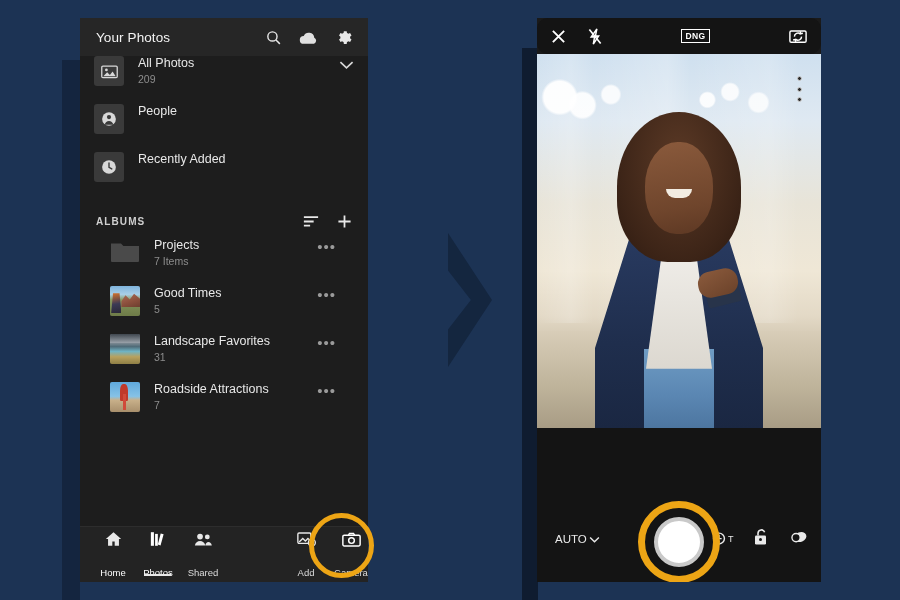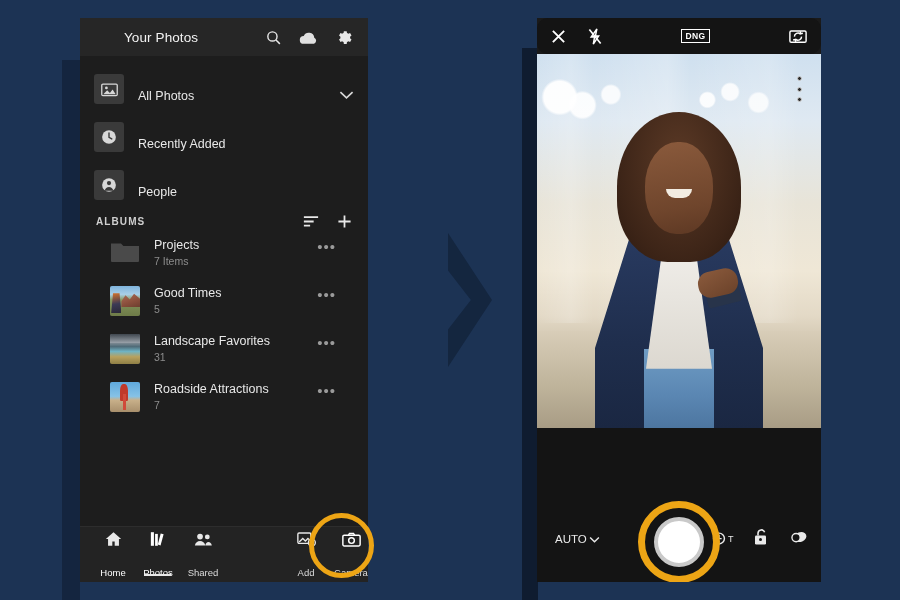--- a/index.html
+++ b/index.html
@@ -30,28 +30,28 @@
   
   .panel-left{
     position:absolute; left:80px; top:18px; width:288px; height:564px;
     background:#1d1d1d;
     overflow:hidden;
   }
   .lp-header{
     height:38px; background:#262626;
     display:flex; align-items:center; padding:0 16px;
   }
-  .lp-title{ color:#f2f2f2; font-size:13.5px; flex:1; letter-spacing:.1px;margin-left:28px; }
+  .lp-title{ color:#f2f2f2; font-size:13.5px; flex:1; letter-spacing:.1px; }
   .lp-header .hdr-icons{ display:flex; align-items:center; gap:17px; }
   .ico{ display:inline-flex; align-items:center; justify-content:center; }
 
   .lp-scroll{ height:484px; overflow:hidden; background:#1d1d1d; }
 
   .nav-row{
-    display:flex; align-items:flex-end; height:48px; padding:0 14px; position:relative;
+    display:flex; align-items:flex-start; height:48px; padding:0 14px; position:relative;
   }
   .nav-tile{
     width:30px; height:30px; background:#3a3a3a; border-radius:3px;
     display:flex; align-items:center; justify-content:center; flex:0 0 30px;
   }
   .nav-text{ margin-left:14px; flex:1; }
   .nav-label{ color:#e8e8e8; font-size:12.5px; line-height:15px; }
   .nav-count{ color:#8d8d8d; font-size:10.5px; line-height:14px; margin-top:1px; }
   .chev{ color:#d8d8d8; }
 
@@ -267,51 +267,52 @@
     <div class="nav-row">
       <div class="nav-tile">
         <svg width="17" height="15" viewBox="0 0 22 18" fill="#d8d8d8">
           <rect x="1" y="2" width="20" height="15" rx="1.5" fill="none" stroke="#d8d8d8" stroke-width="1.7"></rect>
           <circle cx="7" cy="7" r="1.8"></circle>
             <path d="M3 15l5-5 3.5 3.5L15 9l4 6z"></path>
         </svg>
       </div>
       <div class="nav-text">
         <div class="nav-label">All Photos</div>
+        <div class="nav-count">209</div>
       </div>
       <span class="chev">
         <svg width="15" height="10" viewBox="0 0 16 10" fill="none" stroke="#d8d8d8" stroke-width="1.8">
             <path d="M1.5 2l6.5 6 6.5-6"></path>
           </svg>
       </span>
     </div>
 
-
-    <div class="nav-row">
-      <div class="nav-tile">
-        <svg width="18" height="18" viewBox="0 0 22 22" fill="#d8d8d8">
-          <circle cx="11" cy="11" r="8.4"></circle>
-            <path d="M11 6v5.4l3.4 2" stroke="#3a3a3a" stroke-width="1.7" fill="none" stroke-linecap="round"></path>
-        </svg>
-      </div>
-      <div class="nav-text">
-        <div class="nav-label">Recently Added</div>
-      </div>
-    </div>
 
     <div class="nav-row">
       <div class="nav-tile">
         <svg width="18" height="18" viewBox="0 0 22 22" fill="#d8d8d8">
           <circle cx="11" cy="11" r="8.4"></circle>
           <circle cx="11" cy="8.6" r="2.6" fill="#3a3a3a"></circle>
           <path d="M5.6 18c.8-3 2.8-4.6 5.4-4.6s4.6 1.6 5.4 4.6z" fill="#3a3a3a"></path>
         </svg>
       </div>
       <div class="nav-text">
         <div class="nav-label">People</div>
+      </div>
+    </div>
+
+    <div class="nav-row">
+      <div class="nav-tile">
+        <svg width="18" height="18" viewBox="0 0 22 22" fill="#d8d8d8">
+          <circle cx="11" cy="11" r="8.4"></circle>
+            <path d="M11 6v5.4l3.4 2" stroke="#3a3a3a" stroke-width="1.7" fill="none" stroke-linecap="round"></path>
+        </svg>
+      </div>
+      <div class="nav-text">
+        <div class="nav-label">Recently Added</div>
       </div>
     </div>
 
 
     <div class="albums-head">
       <div class="albums-title">ALBUMS</div>
       <span class="ico">
         <svg width="16" height="13" viewBox="0 0 18 14" fill="none" stroke="#e8e8e8" stroke-width="2">
           <path d="M1 2.2h16M1 7h11M1 11.6h7"></path>
         </svg>

